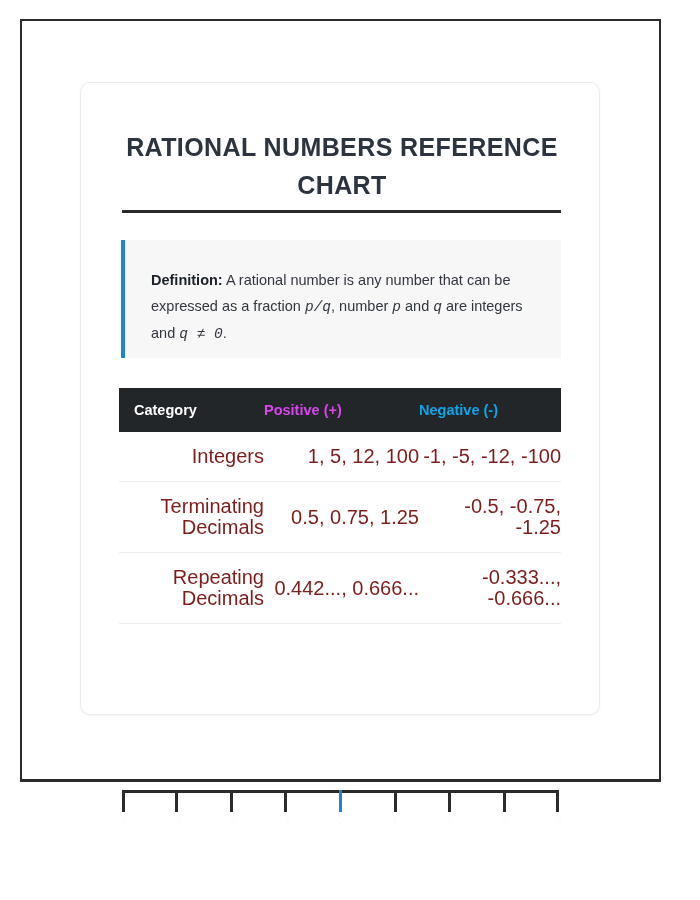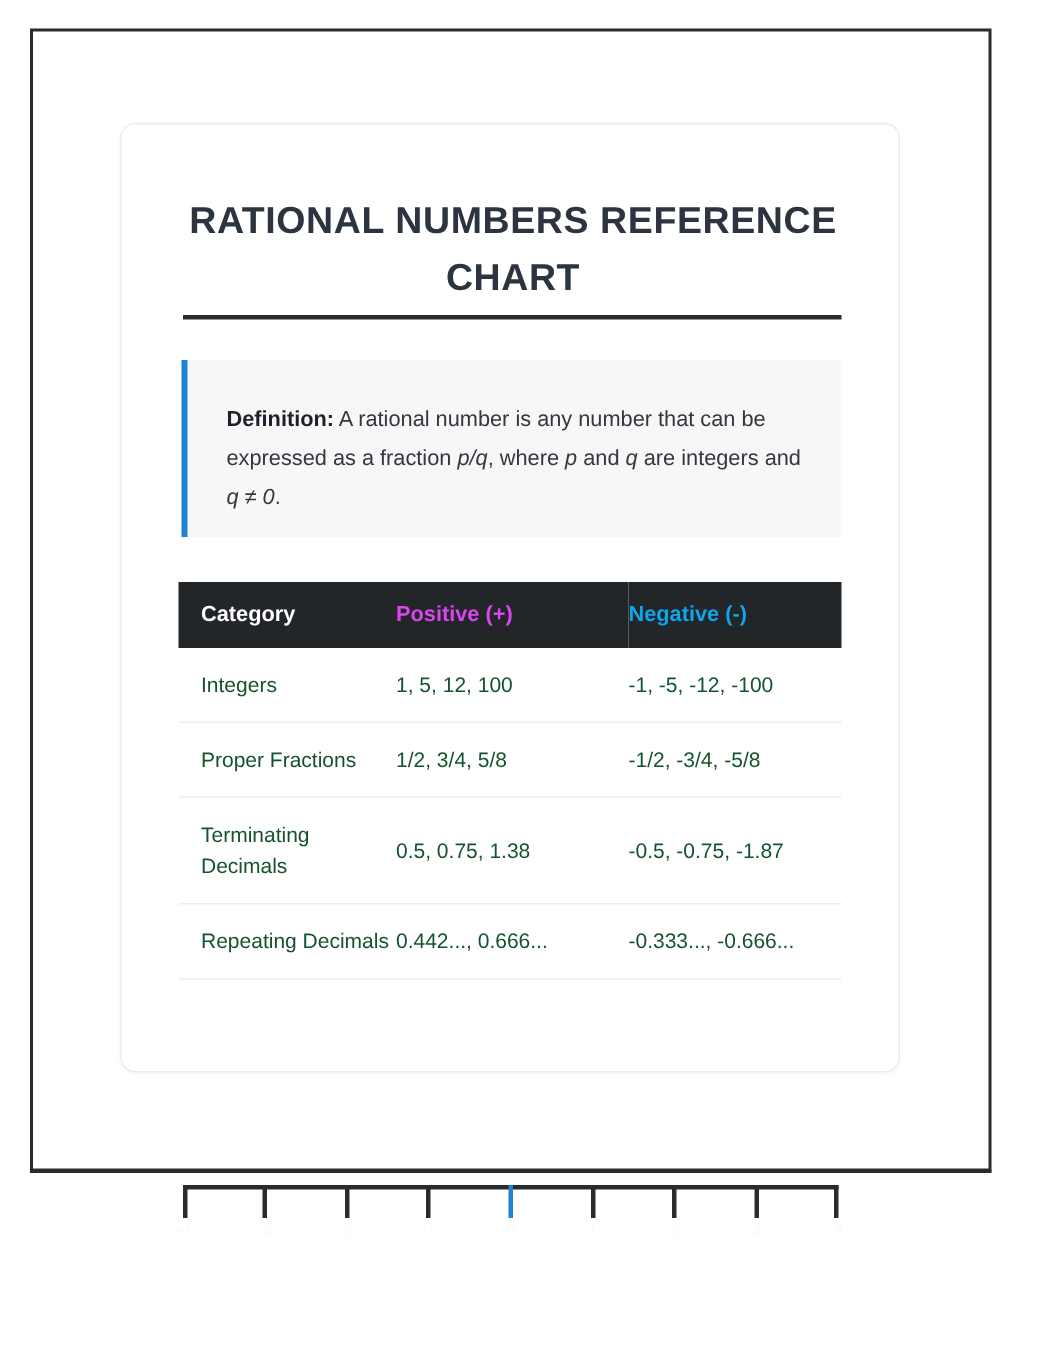--- a/index.html
+++ b/index.html
@@ -85,21 +85,21 @@
   .definition-text {
     position: absolute;
     left: 30px;
     top: 27px;
     width: 384px;
     font-size: 14.5px;
     line-height: 26px;
     color: #333740;
   }
   .definition-text b { font-weight: bold; color: #1d2129; }
-  .definition-text i { font-style: italic; }
+  .definition-text i { font-style: italic; font-family: Liberation Mono, monospace; }
 
   
   .ref-table {
     position: absolute;
     left: 38px;
     top: 305px;
     width: 442px;
     border-collapse: collapse;
     table-layout: fixed;
   }
@@ -113,25 +113,26 @@
     font-size: 14.5px;
     font-weight: bold;
     height: 44px;
   }
   .ref-table th.col-cat { padding-left: 15px; width: 145px; color: #ffffff; }
   .ref-table th.col-pos { width: 155px; color: #d946ef; }
   .ref-table th.col-neg { width: 142px; color: #0ea5e9; }
 
   .ref-table tbody td {
     padding: 14px 0 14px 0;
-    font-size: 14px;
-    color: #14532d;
+    font-size: 20px;
+    color: #7f1d1d;
     line-height: 21px;
     border-bottom: 1px solid #ededed;
     vertical-align: middle;
+    text-align: right;
   }
   .ref-table tbody td.col-cat { padding-left: 15px; }
   .ref-table tbody tr:first-child td { border-top: none; }
 
   
   .number-line {
     position: absolute;
     left: 122px;
     top: 790px;
     width: 437px;
@@ -179,46 +180,41 @@
 <div class="viewport-frame"></div>
 
 <div class="sheet-card">
 
   <div class="sheet-title">RATIONAL NUMBERS REFERENCE CHART</div>
 
   <div class="title-rule"></div>
 
   <div class="definition-box">
     <div class="definition-accent"></div>
-    <div class="definition-text"><b>Definition:</b><span> A rational number is any number that can be expressed as a fraction </span><i>p/q</i><span>, where </span><i>p</i><span> and </span><i>q</i><span> are integers and </span><i>q ≠ 0</i><span>.</span></div>
+    <div class="definition-text"><b>Definition:</b><span> A rational number is any number that can be expressed as a fraction </span><i>p/q</i><span>, number </span><i>p</i><span> and </span><i>q</i><span> are integers and </span><i>q ≠ 0</i><span>.</span></div>
   </div>
 
   <table class="ref-table">
     <thead>
       <tr>
         <th class="col-cat">Category</th>
         <th class="col-pos">Positive (+)</th>
         <th class="col-neg">Negative (-)</th>
       </tr>
     </thead>
     <tbody id="table-body">
         <tr>
           <td class="col-cat">Integers</td>
           <td class="col-pos">1, 5, 12, 100</td>
           <td class="col-neg">-1, -5, -12, -100</td>
         </tr>
         <tr>
-          <td class="col-cat">Proper Fractions</td>
-          <td class="col-pos">1/2, 3/4, 5/8</td>
-          <td class="col-neg">-1/2, -3/4, -5/8</td>
-        </tr>
-        <tr>
           <td class="col-cat">Terminating Decimals</td>
-          <td class="col-pos">0.5, 0.75, 1.38</td>
-          <td class="col-neg">-0.5, -0.75, -1.87</td>
+          <td class="col-pos">0.5, 0.75, 1.25</td>
+          <td class="col-neg">-0.5, -0.75, -1.25</td>
         </tr>
         <tr>
           <td class="col-cat">Repeating Decimals</td>
           <td class="col-pos">0.442..., 0.666...</td>
           <td class="col-neg">-0.333..., -0.666...</td>
         </tr>
       </tbody>
   </table>
 
 </div>

